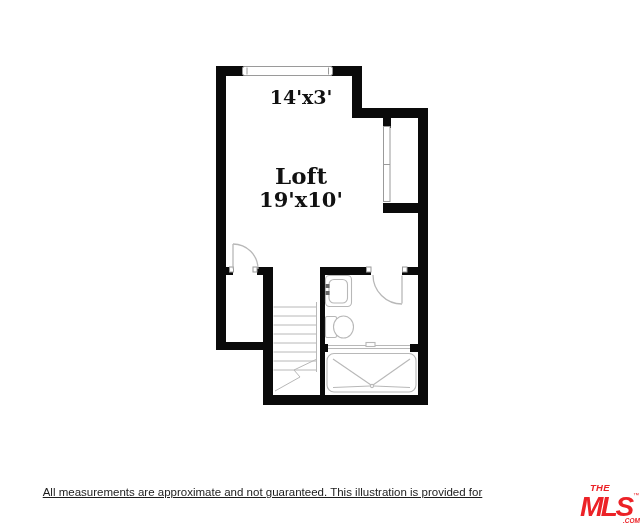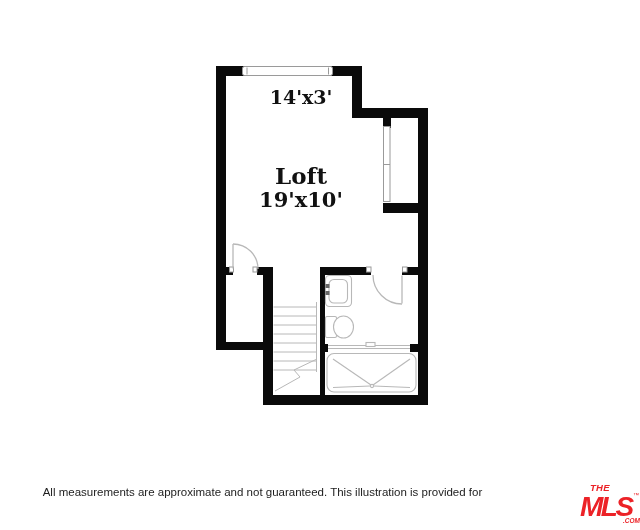--- a/index.html
+++ b/index.html
@@ -2,21 +2,21 @@
 <html><head>
 <meta charset="utf-8">
 <style>
   html,body{margin:0;padding:0;background:#fff;}
   #stage{position:relative;width:640px;height:530px;background:#fff;overflow:hidden;
          font-family:"Liberation Sans",sans-serif;}
   #plan-svg{position:absolute;left:0;top:0;}
   .room-label{font-family:"DejaVu Serif",serif;font-weight:700;fill:#111;}
   .disclaimer{position:absolute;left:25px;top:486px;width:475px;text-align:center;
               font-size:11.5px;line-height:13.5px;color:#1c1c1c;
-              font-family:"Liberation Sans",sans-serif;}
+              font-family:"Liberation Sans",sans-serif;text-decoration:underline;}
   #mls-logo{position:absolute;left:580px;top:478px;}
 </style>
 </head>
 <body>
 
 <div id="stage">
 
   <svg id="plan-svg" width="640" height="530" viewBox="0 0 640 530">
 
     <g fill="#0a0a0a">

